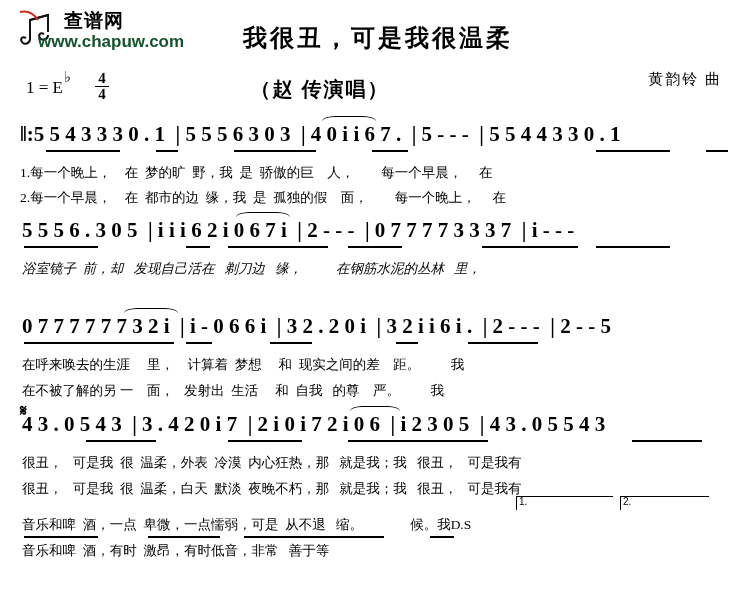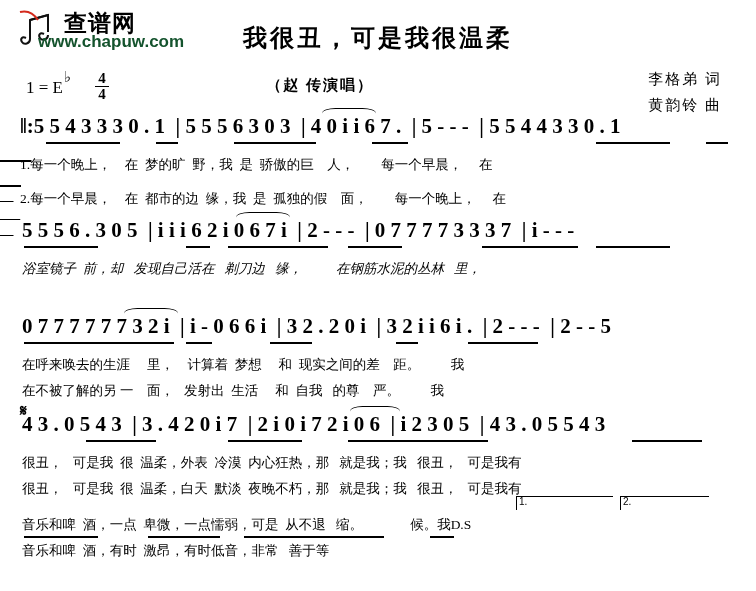--- a/index.html
+++ b/index.html
@@ -12,38 +12,38 @@
     overflow:hidden;
   }
   .page{position:relative;width:756px;height:591px;}
 
   
   .logo-block{position:absolute;left:18px;top:6px;width:220px;height:46px;}
   .logo-mark{position:absolute;left:0;top:2px;width:42px;height:40px;}
   .logo-title{
     position:absolute;left:46px;top:2px;
     font-family:"Liberation Sans", sans-serif;
-    font-size:23px;font-weight:bold;color:#000;letter-spacing:1px;
+    font-size:19px;font-weight:bold;color:#000;letter-spacing:1px;
   }
   .logo-url{
     position:absolute;left:20px;top:26px;
     font-family:"Liberation Sans", sans-serif;
     font-size:17px;font-weight:bold;color:#14532d;letter-spacing:0px;
   }
 
   .song-title{
     position:absolute;left:0;top:22px;width:756px;
     text-align:center;
     font-size:24px;font-weight:bold;letter-spacing:3px;
     font-family:"Liberation Serif", serif;
   }
   .performer{
     position:absolute;left:0;top:76px;width:640px;
     text-align:center;
-    font-size:15px;font-weight:bold;letter-spacing:2px;
+    font-size:20px;font-weight:bold;letter-spacing:2px;
   }
   .credits{position:absolute;right:34px;top:66px;text-align:left;line-height:26px;font-size:15px;}
   .credits div{letter-spacing:2px;}
 
   
   .keysig{position:absolute;left:26px;top:78px;font-size:16px;font-family:"Liberation Serif",serif;}
   .keysig .one{font-size:17px;}
   .keysig .flat{position:relative;top:-7px;font-size:15px;}
   .meter{position:absolute;left:92px;top:72px;width:20px;text-align:center;font-size:15px;line-height:13px;font-weight:bold;}
   .meter .num{display:block;}
@@ -91,50 +91,49 @@
       <path d="M2 4 C10 2 16 6 20 12" stroke="#d42a1c" stroke-width="2" fill="none"></path>
     </svg>
     <div class="logo-title">查谱网</div>
     <div class="logo-url">www.chapuw.com</div>
   </div>
 
   <div class="song-title">我很丑，可是我很温柔</div>
   <div class="performer">（赵  传演唱）</div>
 
   <div class="credits">
-    <div>李格弟  词</div>
     <div>黄韵铃  曲</div>
   </div>
 
   <div class="keysig">
     <span class="flat" style="position:absolute;left:38px;top:-10px;">♭</span>
     <span class="one">1 = E</span>
   </div>
   <div class="meter">
     <span class="num">4</span>
     <span style="display:block;border-top:1.5px solid #000;width:14px;margin:1px auto;"></span>
     <span class="den">4</span>
   </div>
 
-  <div class="system" style="top:114px;text-decoration:underline;">
+  <div class="system" style="top:122px;">
     <div class="notes">
       <span style="left:20px;">‖:5 5 4 3 3 3 0 . 1  | 5 5 5 6 3 0 3  | 4 0 i i 6 7 .  | 5 - - -  | 5 5 4 4 3 3 0 . 1</span>
     </div>
 
     <div class="beam" style="left:46px;top:28px;width:74px;"></div>
     <div class="beam" style="left:156px;top:28px;width:22px;"></div>
     <div class="beam" style="left:234px;top:28px;width:82px;"></div>
     <div class="beam" style="left:372px;top:28px;width:36px;"></div>
     <div class="beam" style="left:596px;top:28px;width:74px;"></div>
     <div class="beam" style="left:706px;top:28px;width:22px;"></div>
     <div class="slur" style="left:322px;top:-6px;width:54px;"></div>
     <div class="lyric" style="margin-top:8px;">
       <span style="left:20px;">1.每一个晚上，    在  梦的旷  野，我  是  骄傲的巨    人，        每一个早晨，     在</span>
     </div>
-    <div class="lyric" style="margin-top:12px;">
+    <div class="lyric" style="margin-top:3px;">
       <span style="left:20px;">2.每一个早晨，    在  都市的边  缘，我  是  孤独的假    面，        每一个晚上，     在</span>
     </div>
   </div>
 
   <div class="system" style="top:218px;">
     <div class="notes">
       <span style="left:22px;">5 5 5 6 . 3 0 5  | i i i 6 2 i 0 6 7 i  | 2 - - -  | 0 7 7 7 7 3 3 3 7  | i - - -</span>
     </div>
     <div class="beam" style="left:24px;top:28px;width:74px;"></div>
     <div class="beam" style="left:186px;top:28px;width:24px;"></div>

